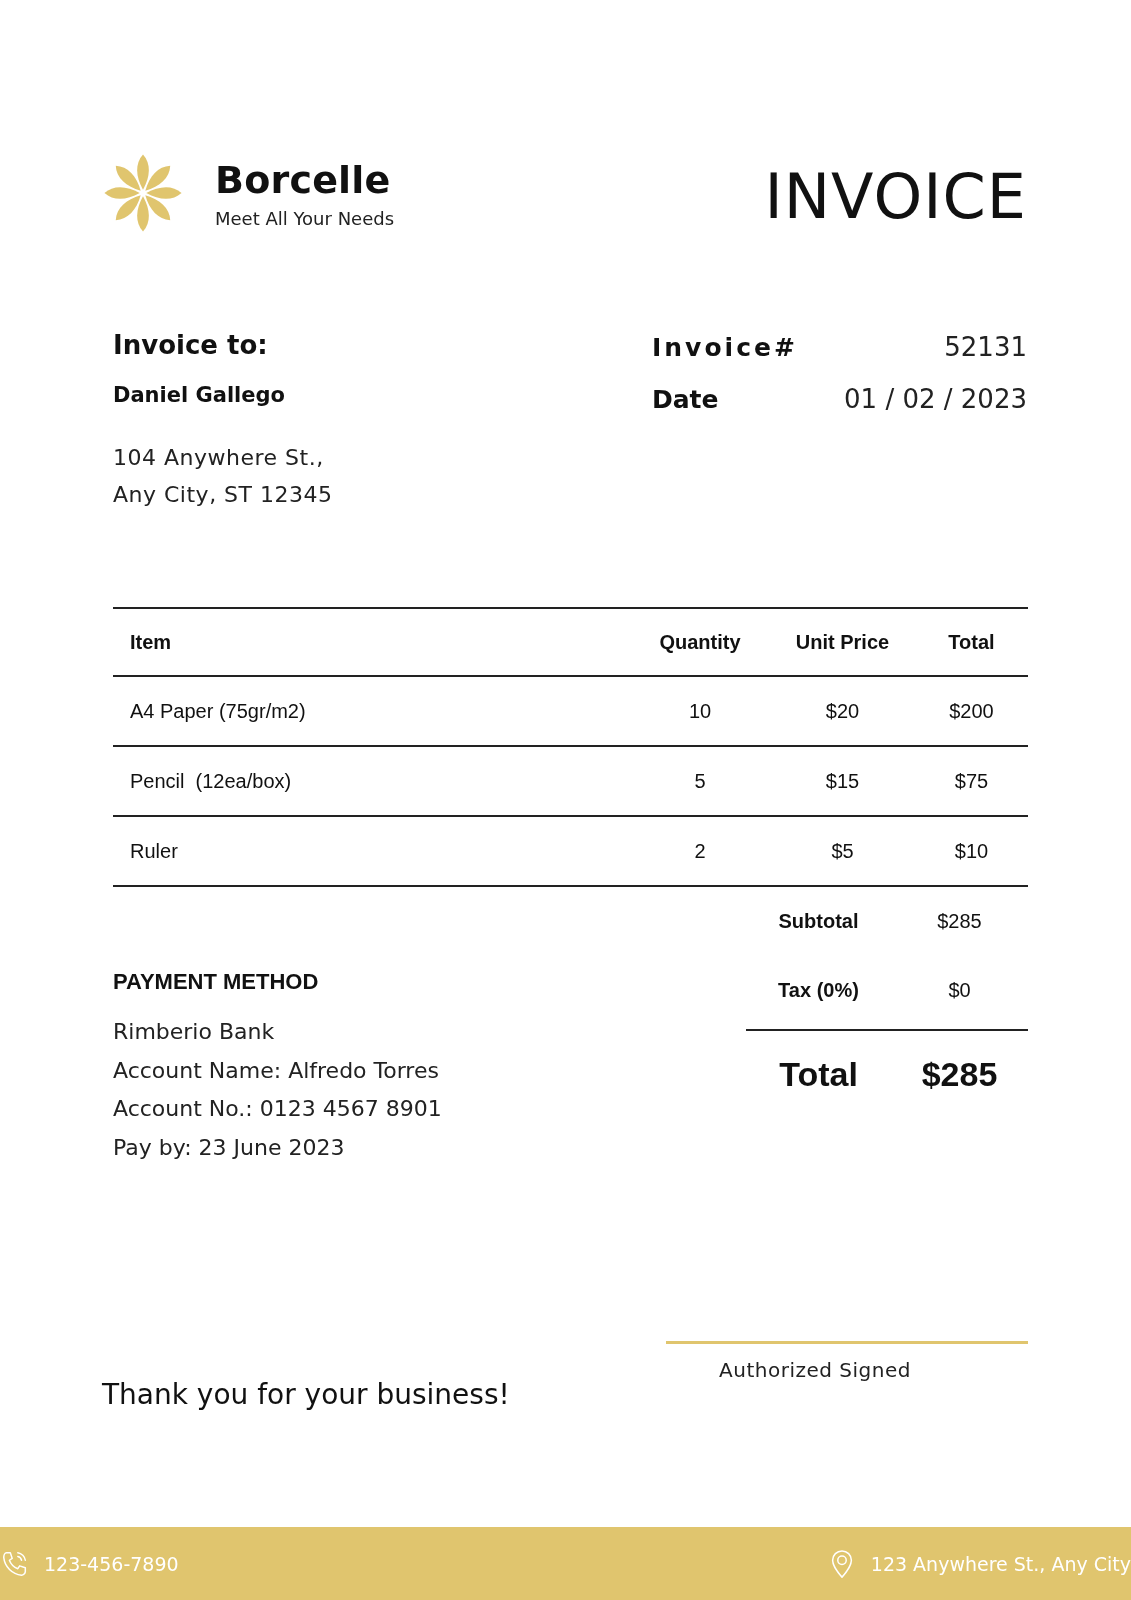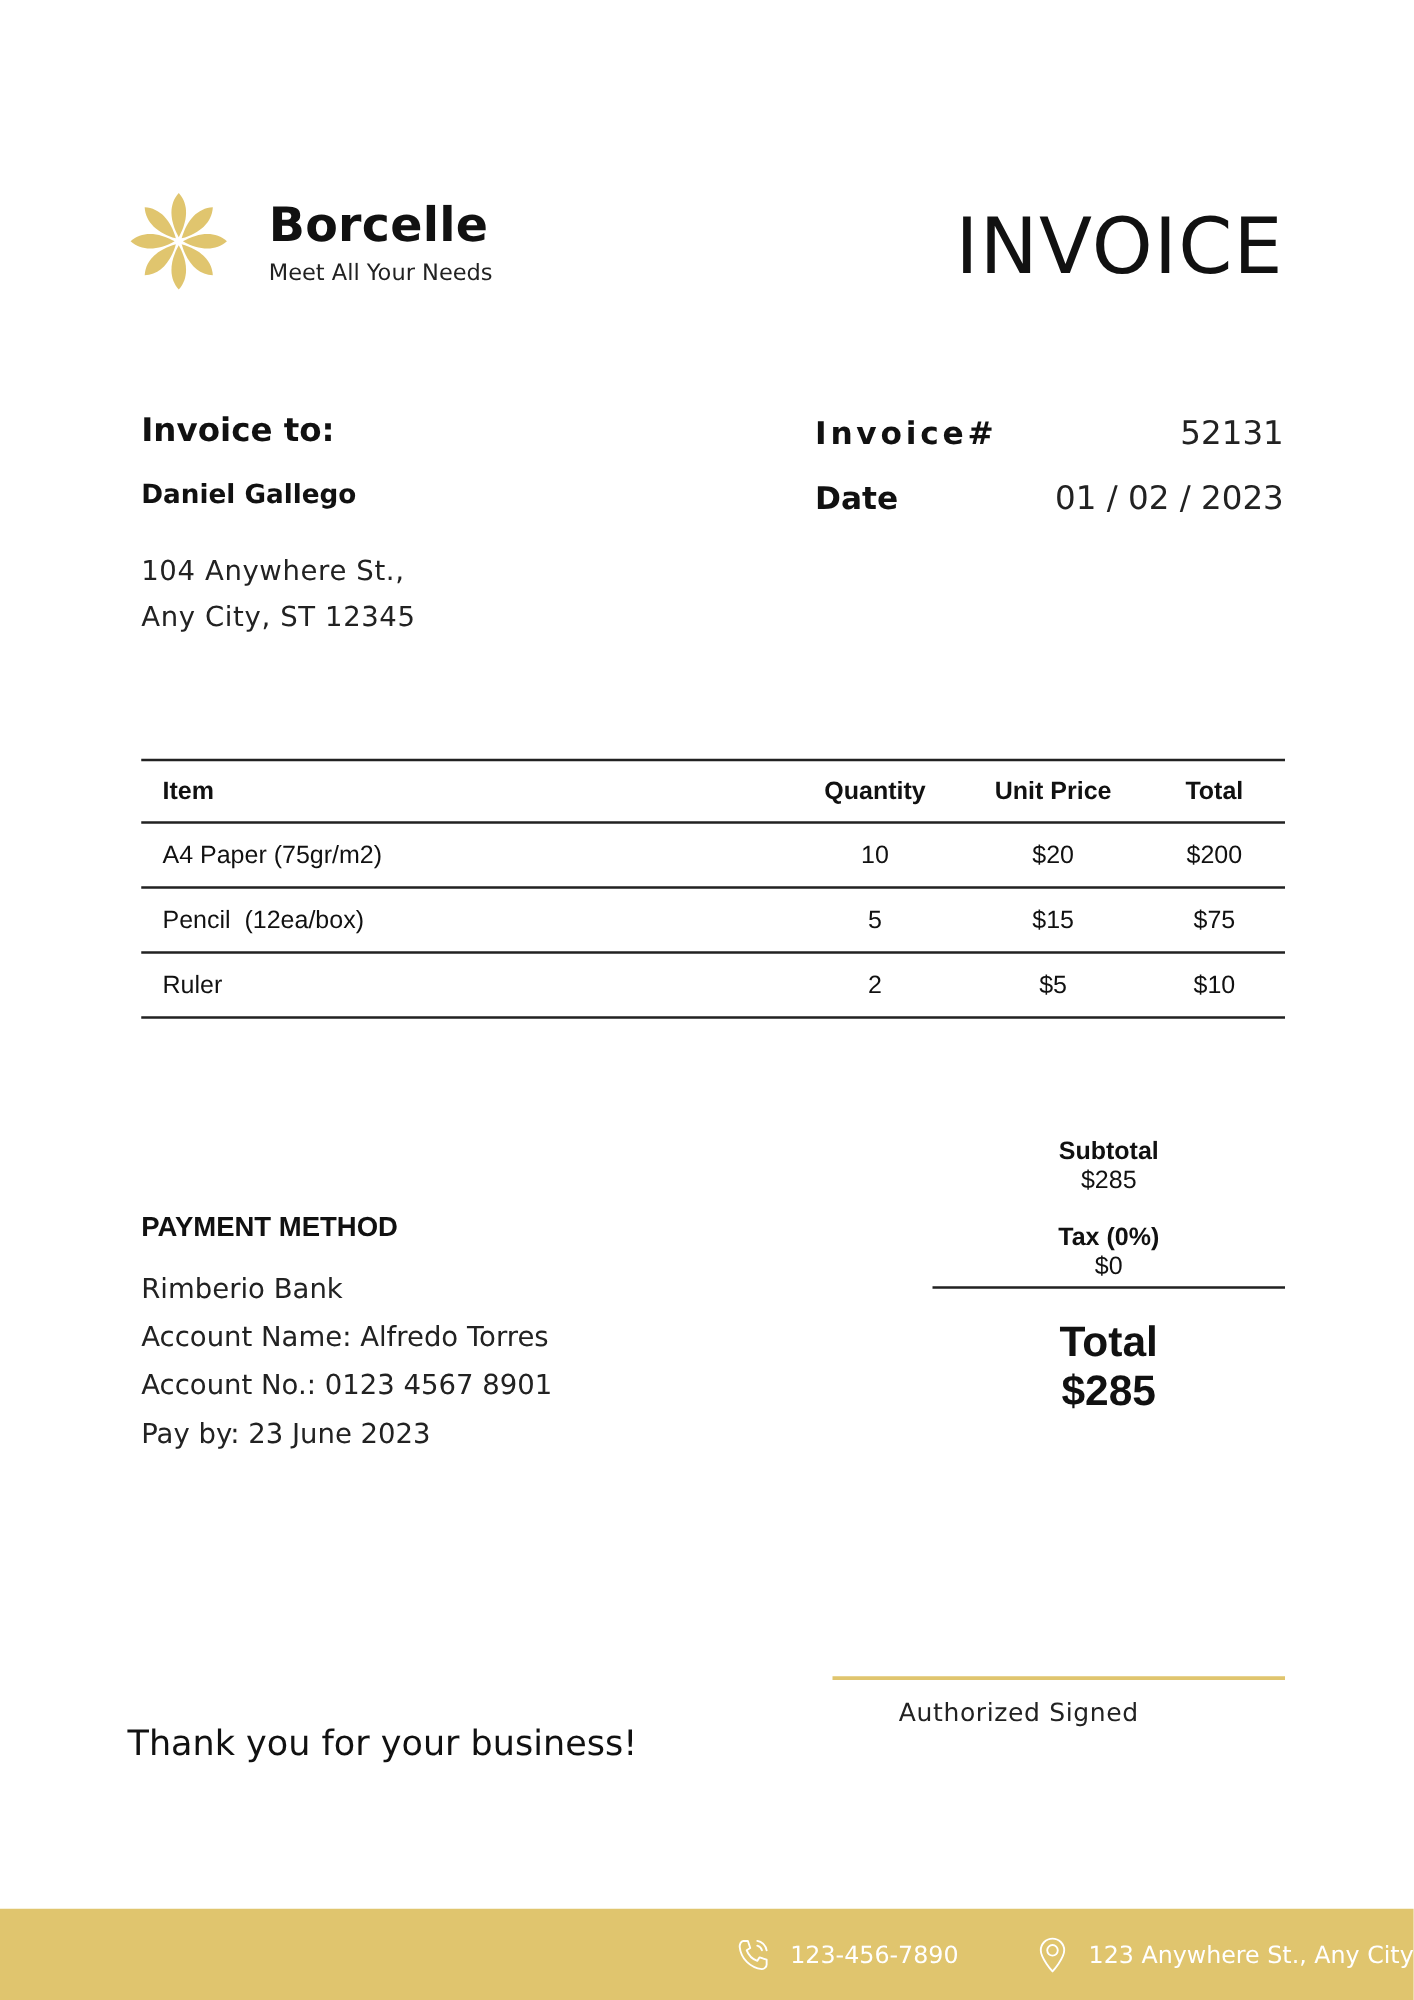--- a/index.html
+++ b/index.html
@@ -18,43 +18,43 @@
   .bill-name { left: 113px; top: 383px; font-size: 21px; font-weight: bold; font-family: "DejaVu Sans", sans-serif; }
   .bill-addr { left: 113px; top: 439px; font-size: 22px; line-height: 37px; color: #222; font-family: "DejaVu Sans", sans-serif; letter-spacing: 0.5px; }
 
   .meta-row { left: 652px; width: 375px; display: flex; justify-content: space-between; align-items: baseline; }
   .meta-row .k { font-size: 25px; font-weight: bold; font-family: "DejaVu Sans", sans-serif; }
   .meta-row .k.spaced { letter-spacing: 3px; }
   .meta-row .v { font-size: 26px; color: #222; font-family: "DejaVu Sans", sans-serif; text-align: right; }
 
   
   .tbl { left: 113px; top: 607px; width: 915px; }
-  .tbl-row { display: flex; align-items: center; height: 52px; border-bottom: 2px solid #222; font-size: 20px; }
+  .tbl-row { display: flex; align-items: center; height: 70px; border-bottom: 2px solid #222; font-size: 20px; }
   .tbl-head { border-top: 2px solid #222; font-weight: bold; }
   .c-item { width: 517px; padding-left: 17px; }
   .c-qty { width: 140px; text-align: center; }
   .c-unit { width: 145px; text-align: center; }
   .c-total { width: 113px; text-align: center; }
 
-  .sum-row { left: 746px; width: 282px; display: flex; align-items: center; font-size: 20px; flex-direction: column; }
+  .sum-row { left: 746px; width: 282px; display: flex; align-items: flex-start; font-size: 20px; }
   .sum-row .sk { width: 145px; text-align: center; font-weight: bold; }
   .sum-row .sv { width: 137px; text-align: center; }
   .sum-divider { left: 746px; top: 1029px; width: 282px; height: 2px; background: #222; }
   .grand .sk, .grand .sv { font-size: 34px; font-weight: bold; }
 
   
   .pay-title { left: 113px; top: 969px; font-size: 22px; font-weight: bold; }
   .pay-lines { left: 113px; top: 1013px; font-size: 22px; line-height: 38.5px; color: #222; font-family: "DejaVu Sans", sans-serif; }
 
   
   .thanks { left: 102px; top: 1378px; font-size: 28px; color: #111; font-family: "DejaVu Sans", sans-serif; }
   .sign-line { left: 666px; top: 1341px; width: 362px; height: 3px; background: #e0c56e; }
   .sign-label { left: 634px; top: 1358px; width: 362px; text-align: center; font-size: 20px; color: #222; font-family: "DejaVu Sans", sans-serif; letter-spacing: 0.5px; }
 
-  .footer { left: 0; top: 1527px; width: 1131px; height: 73px; background: #e0c56e; display: flex; align-items: center; justify-content: flex-end; gap: 60px; }
+  .footer { left: 0; top: 1527px; width: 1131px; height: 73px; background: #e0c56e; display: flex; align-items: center; justify-content: space-between; gap: 60px; }
   .f-item { display: flex; align-items: center; gap: 14px; color: #ffffff; font-size: 19px; font-family: "DejaVu Sans", sans-serif; }
   .f-icon { width: 30px; height: 32px; }
 </style>
 </head>
 <body>
 
 <div class="abs logo">
   <svg viewBox="0 0 100 100" width="82" height="82">
     <g fill="#e0c56e" transform="translate(50,50)">
       <path d="M0,-4 C-9,-20 -10,-36 0,-47 C10,-36 9,-20 0,-4Z" transform="rotate(0)"></path>

